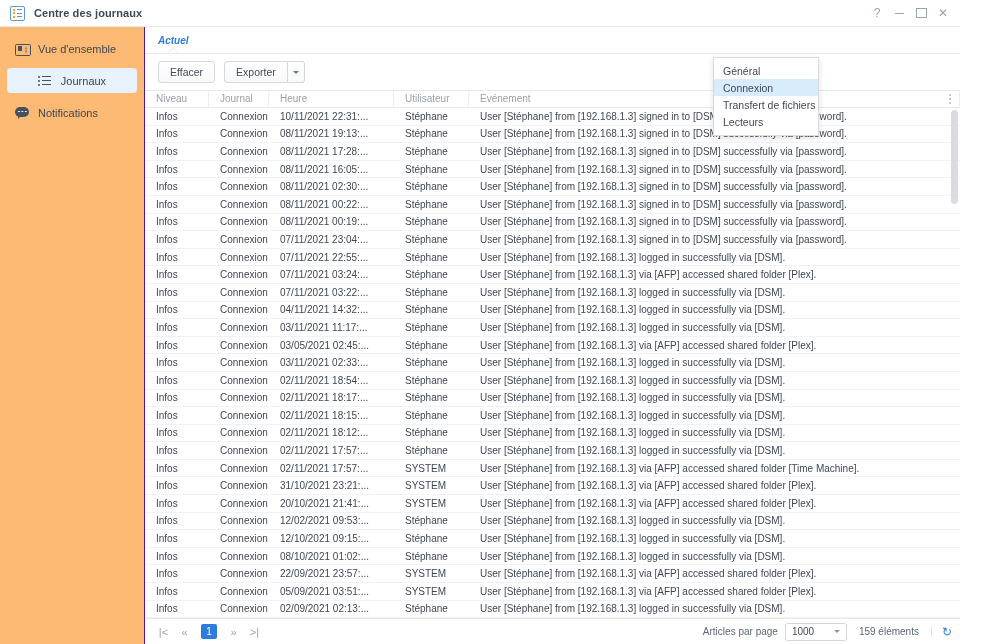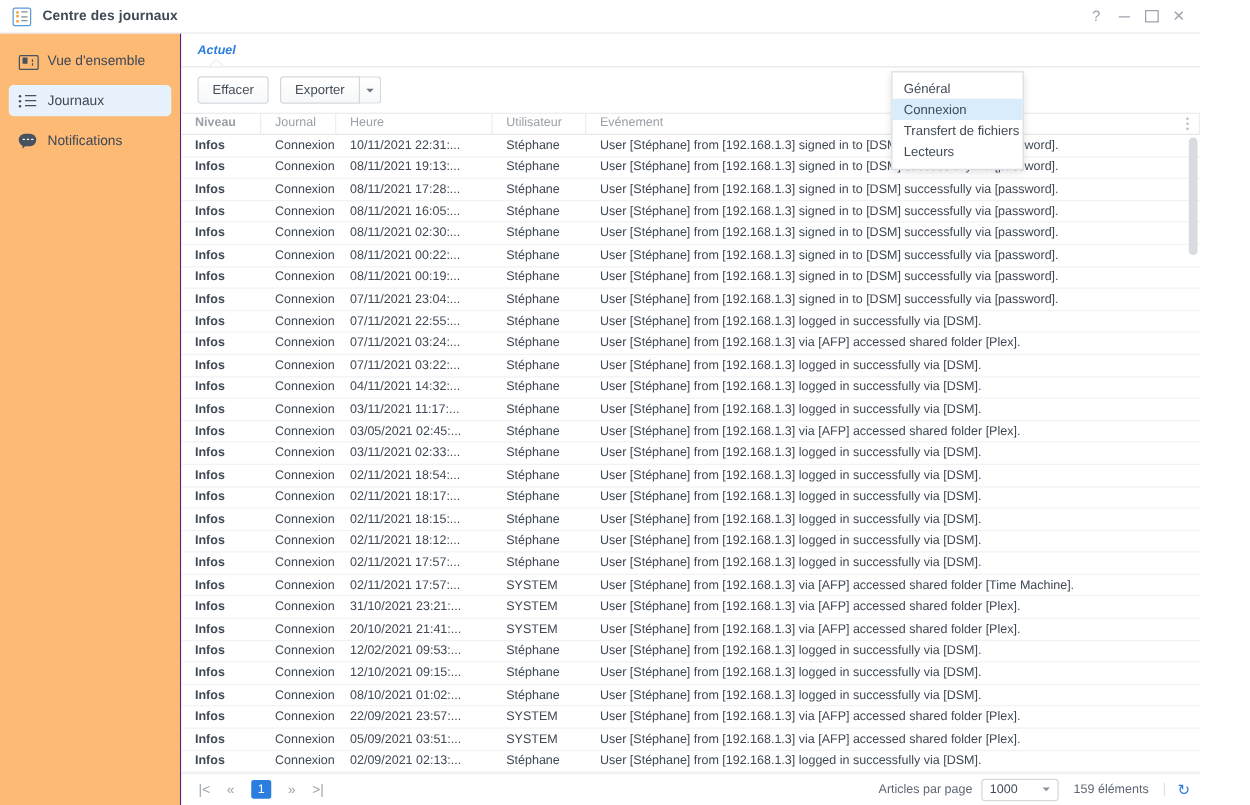--- a/index.html
+++ b/index.html
@@ -83,21 +83,21 @@
   .nav-item {
     display: flex; align-items: center;
     height: 25px;
     margin: 0 7px 7px 7px;
     padding: 0 8px;
     border-radius: 4px;
     color: #3d4756;
     font-size: 11px;
     cursor: default;
   }
-  .nav-item.active { background: #e8f2fc; }
+  .nav-item.active { background: #e8f2fc; justify-content: center; }
   .nav-ico {
     width: 14px; height: 14px; margin-right: 9px;
     flex: 0 0 14px; position: relative;
     color: #47525f;
   }
   
   .ico-overview::before {
     content: ""; position: absolute; left: 0; top: 2px;
     width: 14px; height: 10px; border: 1.5px solid #47525f; border-radius: 1.5px;
   }
@@ -290,21 +290,21 @@
   .rows { position: relative; }
   .row {
     display: flex; height: 17.6px; align-items: center;
     border-bottom: 1px solid #f0f2f4;
     font-size: 10px; color: #3f4854;
     white-space: nowrap;
   }
   .row .td {
     padding-left: 11px; overflow: hidden; white-space: nowrap;
   }
-  .c-niveau { width: 64px; flex: 0 0 64px; font-weight: bold; }
+  .c-niveau { width: 64px; flex: 0 0 64px; }
   .c-journal { width: 60px; flex: 0 0 60px; }
   .c-heure { width: 125px; flex: 0 0 125px; }
   .c-user { width: 75px; flex: 0 0 75px; }
   .c-event { flex: 1 1 auto; min-width: 0; }
 
   .vscroll {
     position: absolute; right: 2px; top: 20px;
     width: 7px; height: 94px;
     background: #d8dbdf; border-radius: 4px;
     z-index: 5;

